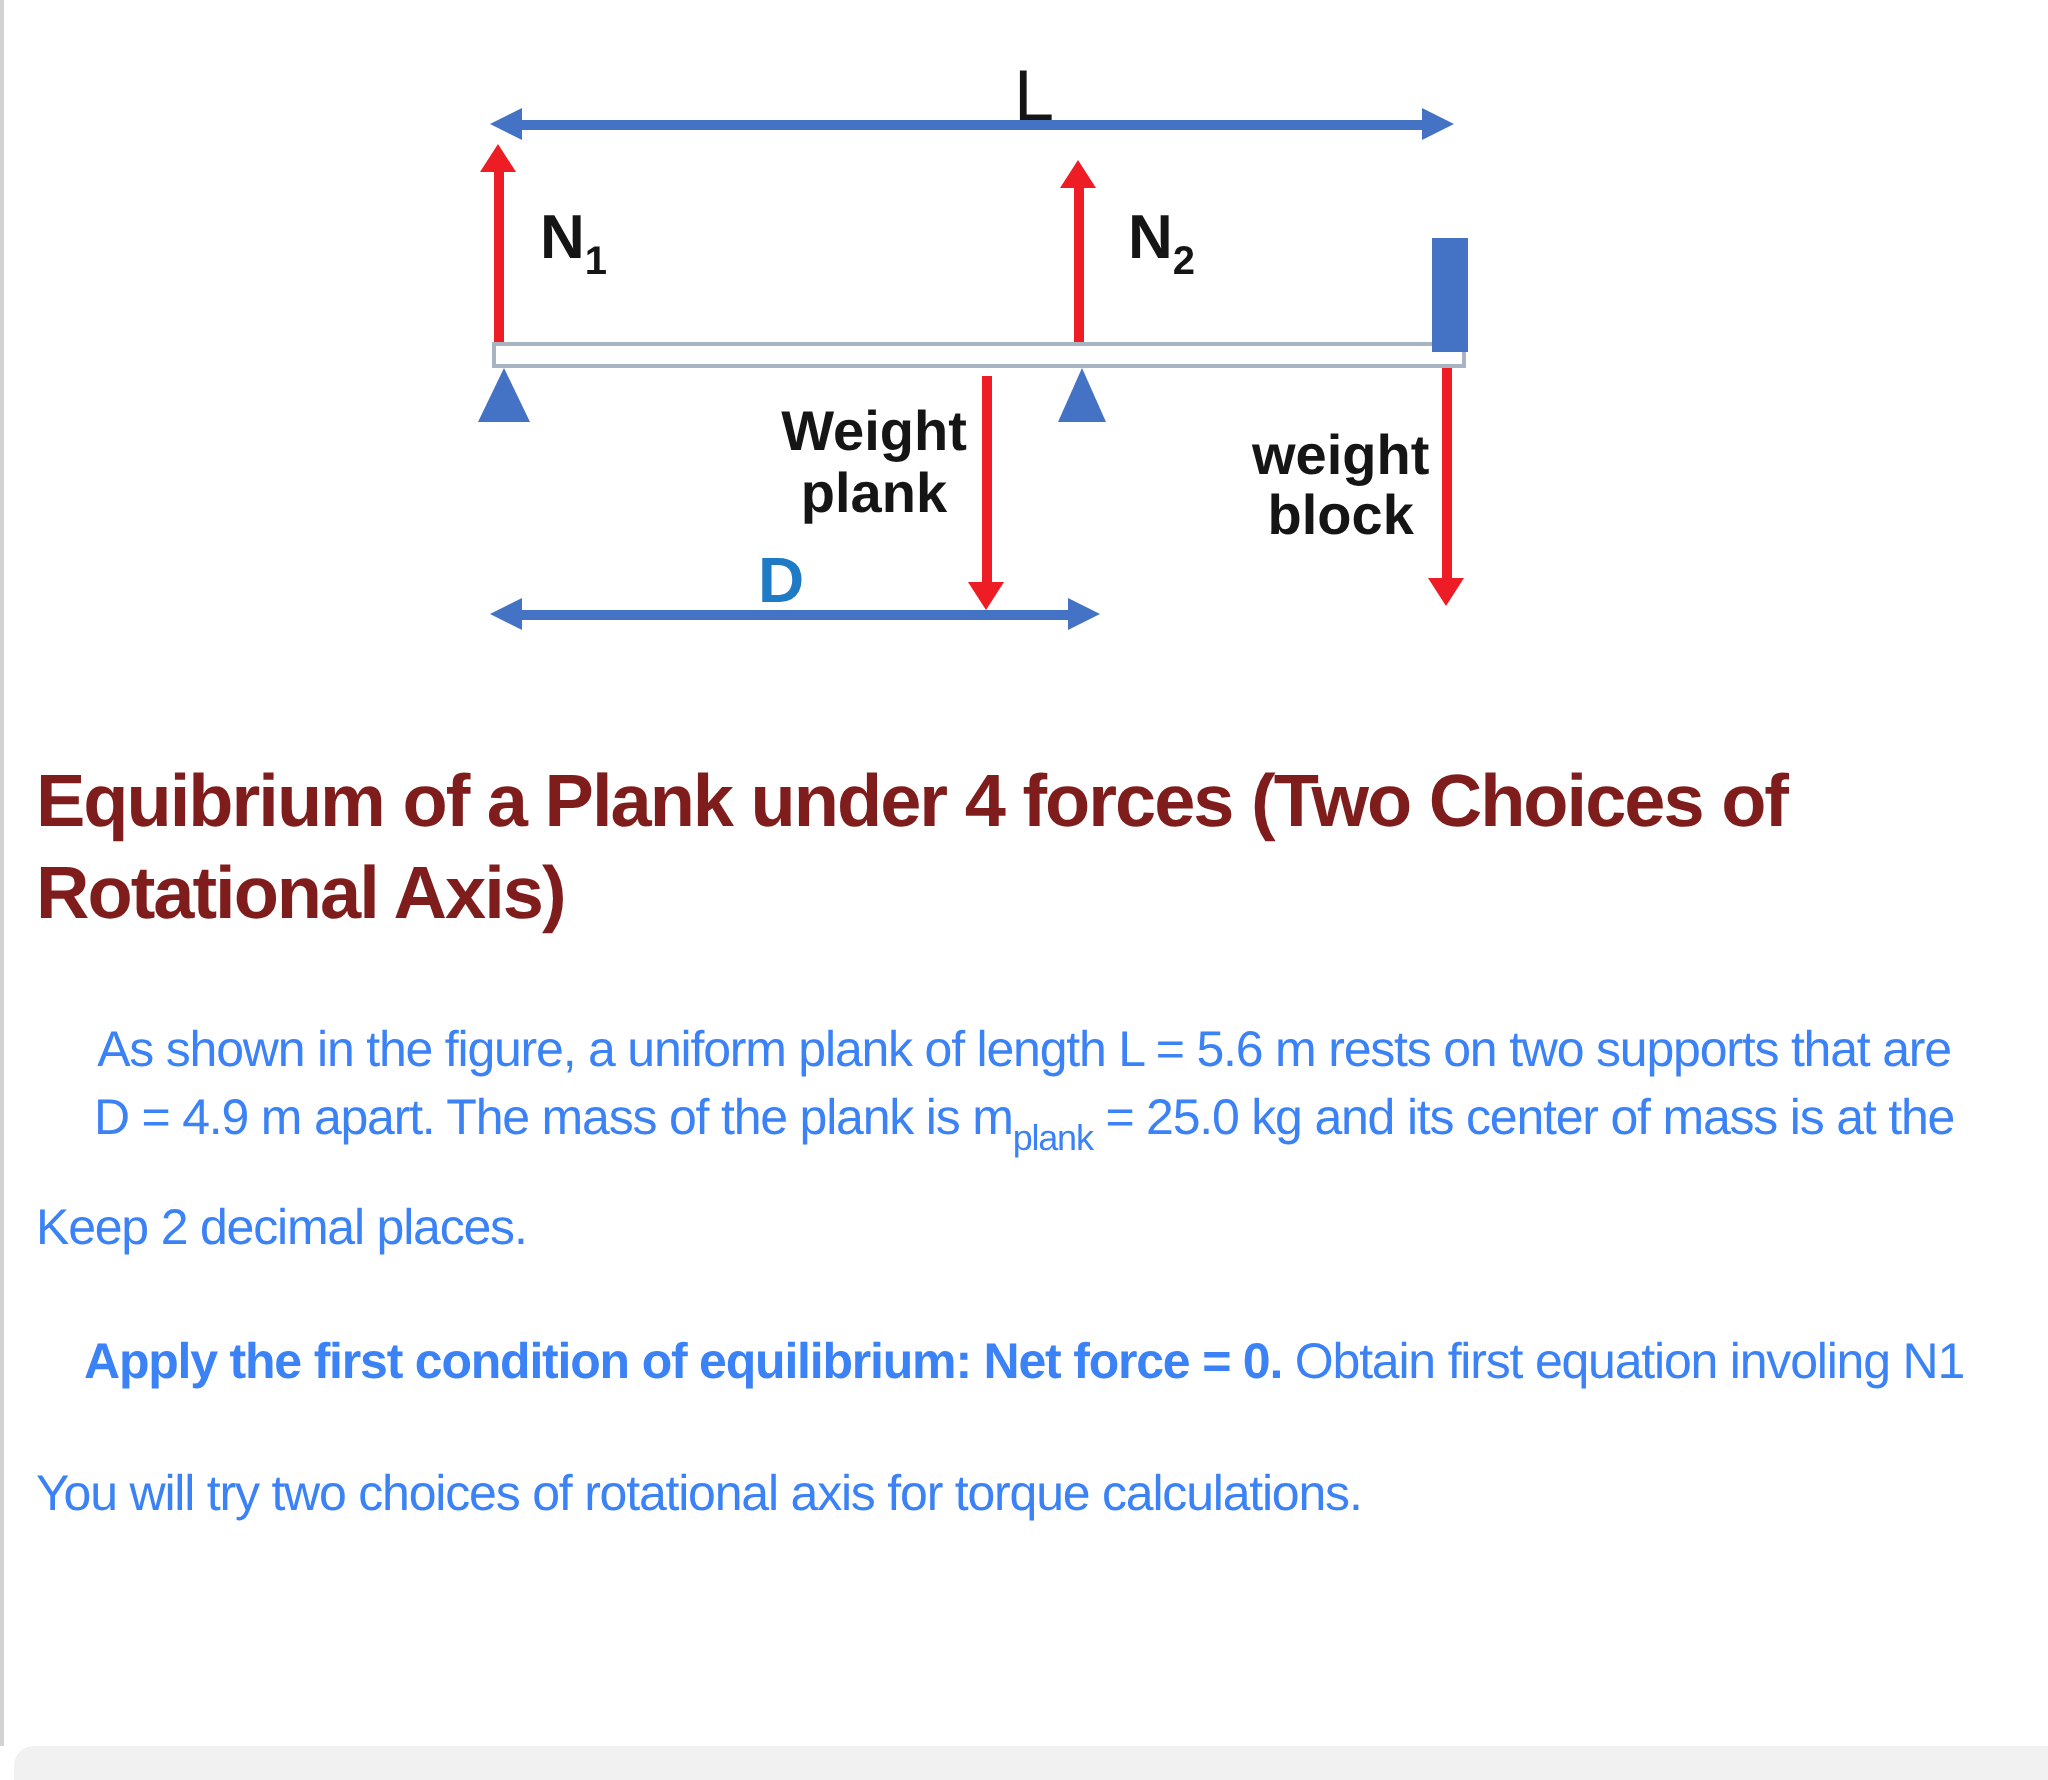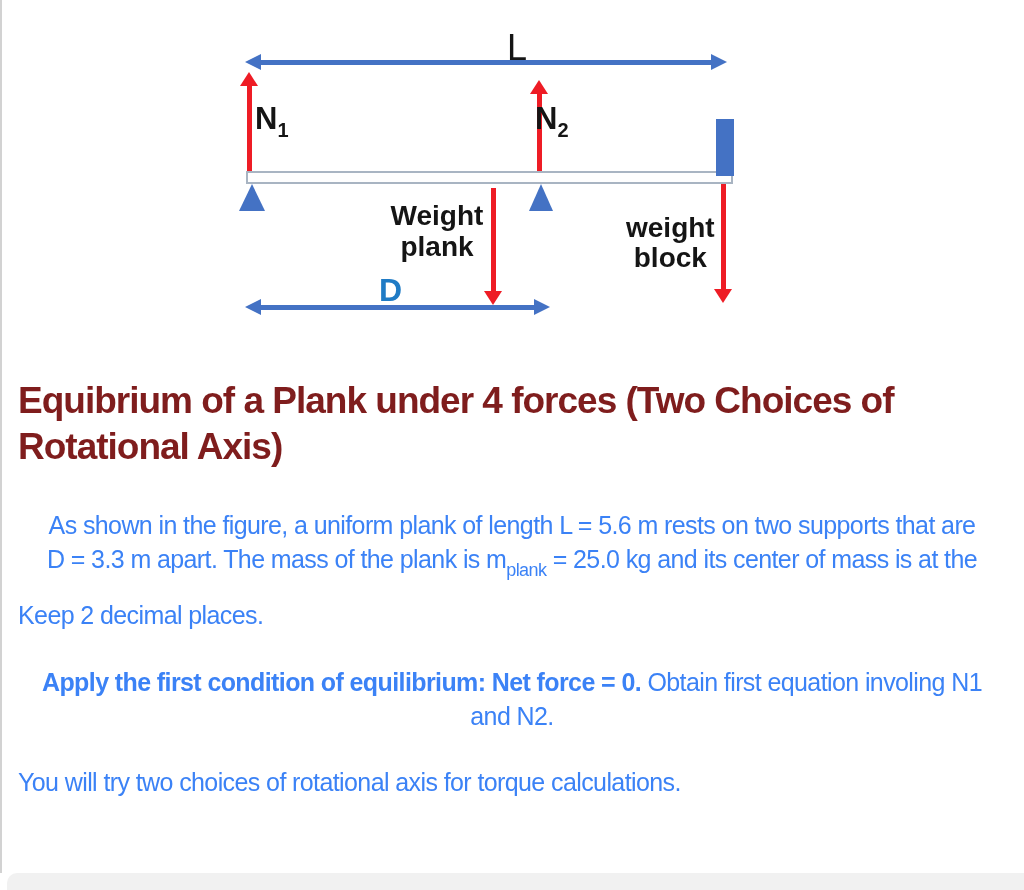--- a/index.html
+++ b/index.html
@@ -40,22 +40,22 @@
   .arrow-wblock { left: 714px; top: 184px; height: 119px; }
 
   .plank { left: 246px; top: 171px; width: 487px; height: 13px; background: #fefefe; border: 2px solid #a8b4c2; }
   .support { width: 0; height: 0; }
   .support-1 { left: 239px; top: 184px; border-left: 13px solid transparent; border-right: 13px solid transparent; border-bottom: 27px solid #4472c4; }
   .support-2 { left: 529px; top: 184px; border-left: 12px solid transparent; border-right: 12px solid transparent; border-bottom: 27px solid #4472c4; }
   .block { left: 716px; top: 119px; width: 18px; height: 57px; background: #4472c4; }
 
   .figlab { position: absolute; color: #151515; white-space: pre; }
   .lab-L { left: 507px; top: 27px; font-size: 36px; font-weight: 400; }
-  .lab-n1 { left: 255px; top: 101px; font-size: 31px; font-weight: 700; }
-  .lab-n2 { left: 535px; top: 101px; font-size: 31px; font-weight: 700; }
+  .lab-n1 { left: 270px; top: 101px; font-size: 31px; font-weight: 700; }
+  .lab-n2 { left: 564px; top: 101px; font-size: 31px; font-weight: 700; }
   .dsub { font-size: 20px; position: relative; top: 8px; }
   .lab-wplank { left: 376px; top: 200px; width: 122px; text-align: center; font-size: 28px; font-weight: 700; line-height: 31px; }
   .lab-wblock { left: 626px; top: 213px; font-size: 28px; font-weight: 700; line-height: 30px; }
   .lab-D { left: 379px; top: 272px; font-size: 32px; font-weight: 700; color: #1f7bc5; }
 
   
   .content { padding: 0 18px; }
   h1 { margin: 18px 0 0 0; font-size: 37px; line-height: 46px; font-weight: 700;
        letter-spacing: -1px; color: #7f1d1d; }
   h1 .hline { display: block; white-space: pre; }
@@ -122,27 +122,26 @@
 
 <div class="content">
 
   <h1>
       <span class="hline">Equibrium of a Plank under 4 forces (Two Choices of</span>
       <span class="hline">Rotational Axis)</span>
     </h1>
 
   <p class="p1">
       <span class="pline">As shown in the figure, a uniform plank of length L = 5.6 m rests on two supports that are</span>
-      <span class="pline"><span>D = 3.3 m apart. The mass of the plank is m</span><span class="bsub">plank</span><span> = 25.0 kg and its center of mass is at the</span></span>
+      <span class="pline"><span>D = 4.9 m apart. The mass of the plank is m</span><span class="bsub">plank</span><span> = 25.0 kg and its center of mass is at the</span></span>
     </p>
 
   <p class="p2">Keep 2 decimal places.</p>
 
   <p class="p3">
       <span class="pline"><span class="b">Apply the first condition of equilibrium: Net force = 0.</span><span> Obtain first equation involing N1</span></span>
-      <span class="pline">and N2.</span>
     </p>
 
   <p class="p4">You will try two choices of rotational axis for torque calculations.</p>
 
 </div>
 
 <div class="footer-strip"></div>
 
 </body></html>

